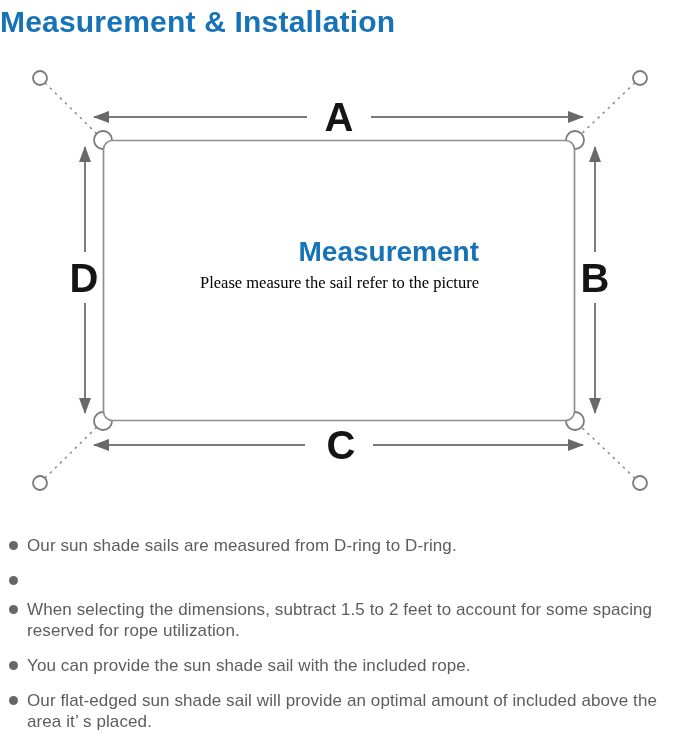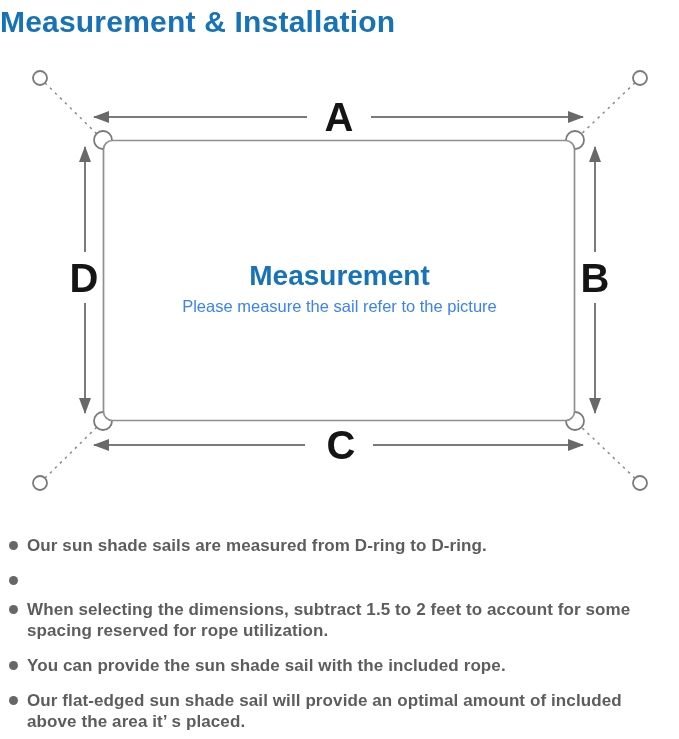--- a/index.html
+++ b/index.html
@@ -24,45 +24,45 @@
   .diagram {
     position: relative;
     width: 679px;
     height: 460px;
     margin-top: 22px;
   }
   .diagram svg { position: absolute; left: 0; top: 0; }
   .center-text {
     position: absolute;
     left: 50%;
-    top: 200px;
+    top: 176px;
     transform: translateX(-50%);
-    text-align: center;
+    text-align: right;
     width: max-content;
   }
   .center-heading {
     font-size: 28px;
     font-weight: bold;
     color: #1773b8;
   }
   .center-sub {
     margin-top: 5px;
     font-size: 16.5px;
-    color: #3b82f6;
+    color: #000000;
+    font-family: Liberation Serif, serif;
   }
   .notes {
     list-style: none;
     margin: 15px 0 0 0;
     padding: 0 4px 0 9px;
   }
   .note {
     display: flex;
     align-items: flex-start;
     margin-bottom: 14px;
-    font-weight: bold;
   }
   .dot {
     width: 9px;
     height: 9px;
     border-radius: 50%;
     background: #676767;
     margin: 6px 9px 0 0;
     flex: none;
   }
   .note-text {

